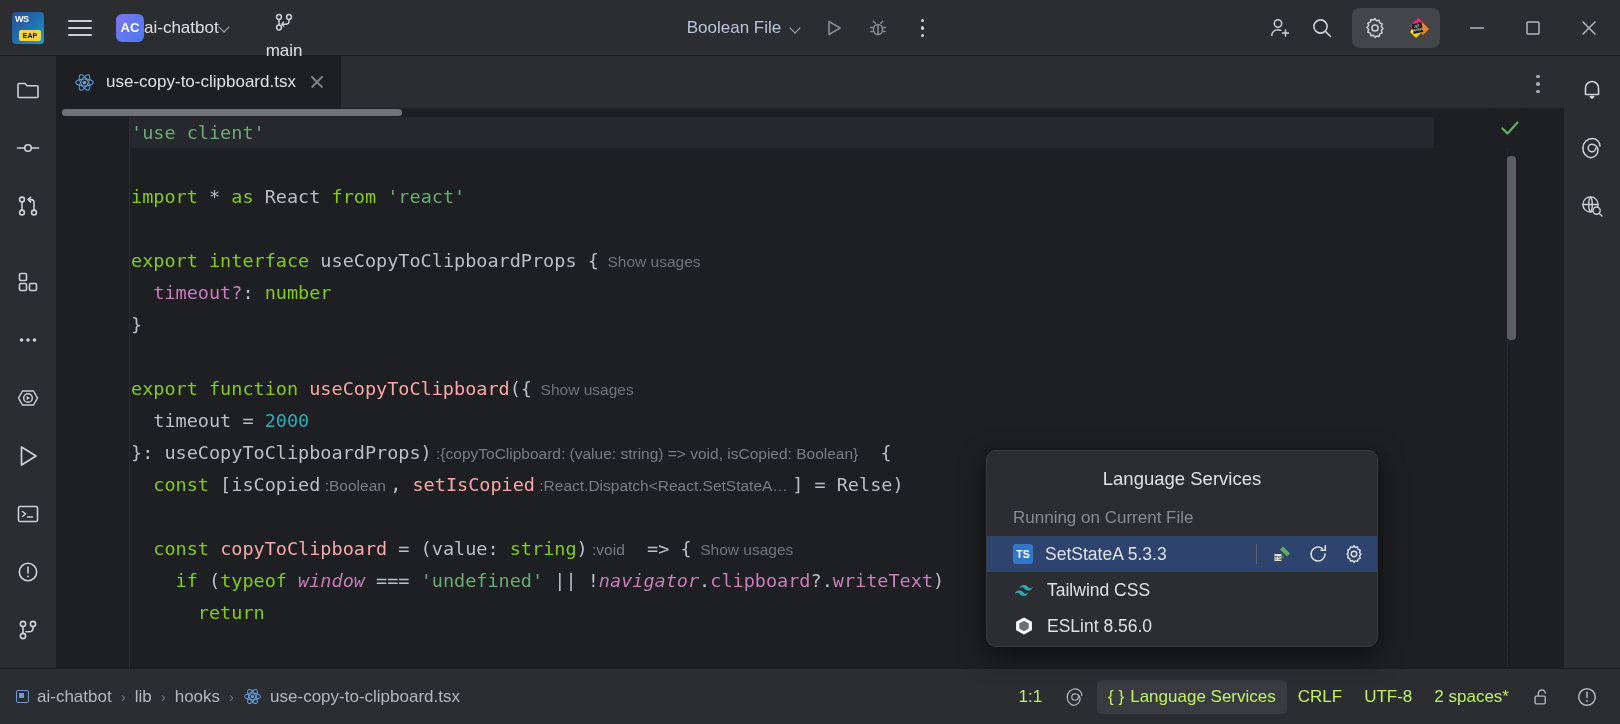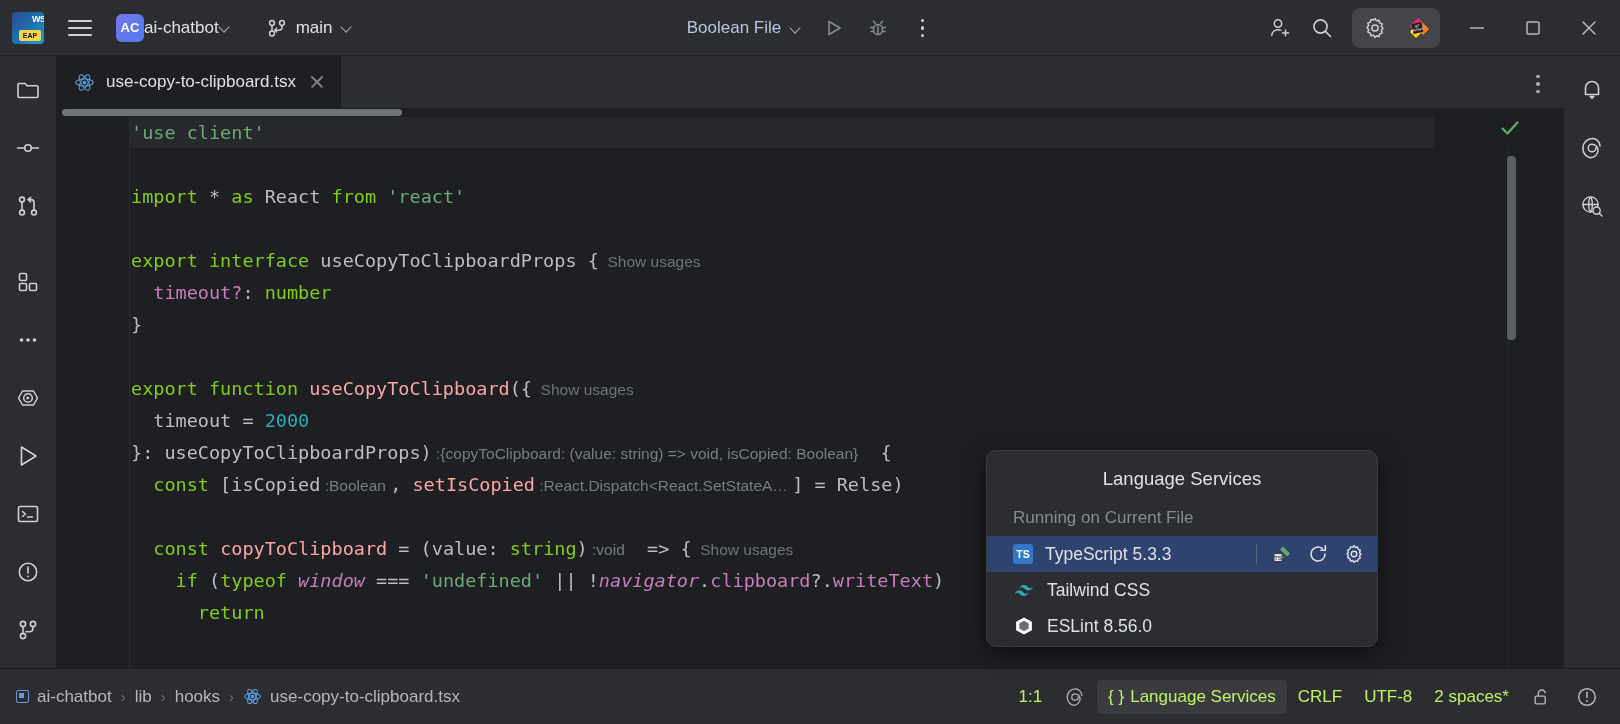--- a/index.html
+++ b/index.html
@@ -20,21 +20,21 @@
     border-bottom: 1px solid #1e1f22;
   }
   .tb-left { display: flex; align-items: center; height: 56px; }
   .ws-logo {
     width: 32px; height: 32px; margin-left: 12px; margin-right: 16px;
     border-radius: 4px; position: relative; overflow: hidden;
     background: linear-gradient(135deg, #2b4a8c 0%, #1f6fb0 50%, #1c9ed0 100%);
     flex: none;
   }
   .ws-logo .ws-txt {
-    position: absolute; left: 20px; top: 2px;
+    position: absolute; left: 3px; top: 2px;
     font-size: 9px; font-weight: bold; color: #fff; letter-spacing: -0.5px;
     font-family: "Liberation Sans", sans-serif;
   }
   .ws-logo .eap-badge {
     position: absolute; left: 7px; bottom: 3px; width: 22px; height: 11px;
     background: #f7d548; border-radius: 2px;
     font-size: 7px; font-weight: bold; color: #111; text-align: center;
     line-height: 11px; letter-spacing: 0px;
   }
   .hamburger {
@@ -58,21 +58,21 @@
   .proj-name { color: #dfe1e5; font-size: 17px; }
   .chev { width: 11px; height: 11px; position: relative; flex: none; }
   .chev::after {
     content: ""; position: absolute; left: 1px; top: 1px;
     width: 7px; height: 7px;
     border-right: 1.6px solid #a9abb2; border-bottom: 1.6px solid #a9abb2;
     transform: rotate(45deg);
   }
   .branch-chip {
     display: flex; align-items: center; gap: 8px; height: 34px;
-    margin-left: 20px; padding: 0 8px; border-radius: 6px; cursor: pointer;
+    margin-left: 20px; padding: 0 8px; border-radius: 6px; cursor: pointer; flex-direction: column;
   }
   .branch-name { color: #dfe1e5; font-size: 17px; }
 
   .tb-center {
     position: absolute; left: 0; right: 0; top: 0; height: 56px;
     display: flex; align-items: center; justify-content: center; gap: 4px;
     pointer-events: none;
   }
   .tb-center > * { pointer-events: auto; }
   .runconf {
@@ -554,21 +554,21 @@
       </svg>
     </div>
   </div>
 
   <div class="popup">
     <div class="popup-title">Language Services</div>
     <div class="popup-section">Running on Current File</div>
 
     <div class="popup-row sel">
       <span class="ts-badge">TS</span>
-      <span class="rlabel">TypeScript 5.3.3</span>
+      <span class="rlabel">SetStateA 5.3.3</span>
       <span class="row-actions">
         <span class="vdiv"></span>
         <span>
           <svg width="22" height="22" viewBox="0 0 22 22">
             <path d="M12 3.5 19 10.5l-3 3-7-7z" fill="#5fad65"></path>
             <path d="M9 10 13 14l-3.5 3.5-4-4z" fill="#5fad65"></path>
             <rect x="3" y="10.5" width="8" height="8" rx="1" fill="#e0e2e6" stroke="#3c3f41" stroke-width="1"></rect>
             <text x="7" y="16.6" font-size="6" fill="#1e1f22" font-family="Liberation Sans, sans-serif" text-anchor="middle">TS</text>
           </svg>
         </span>

